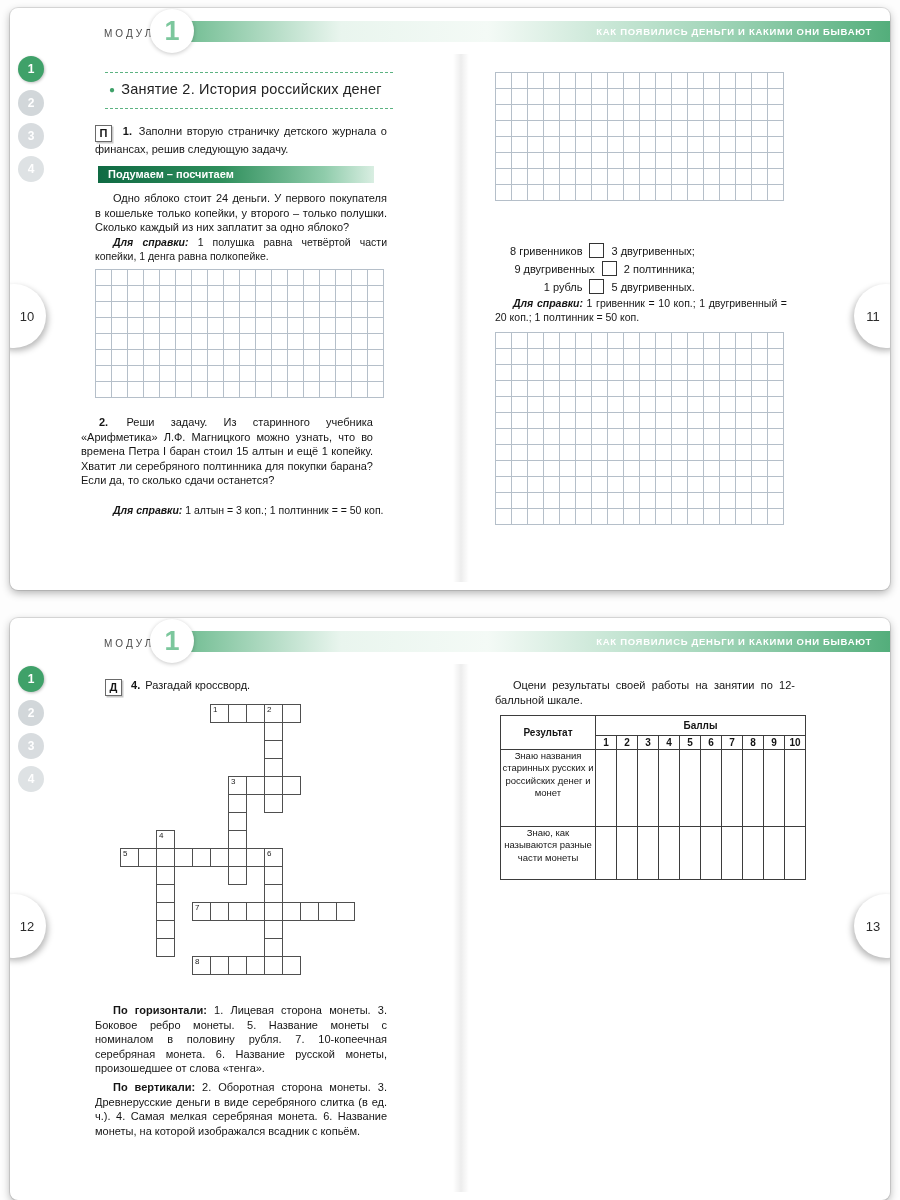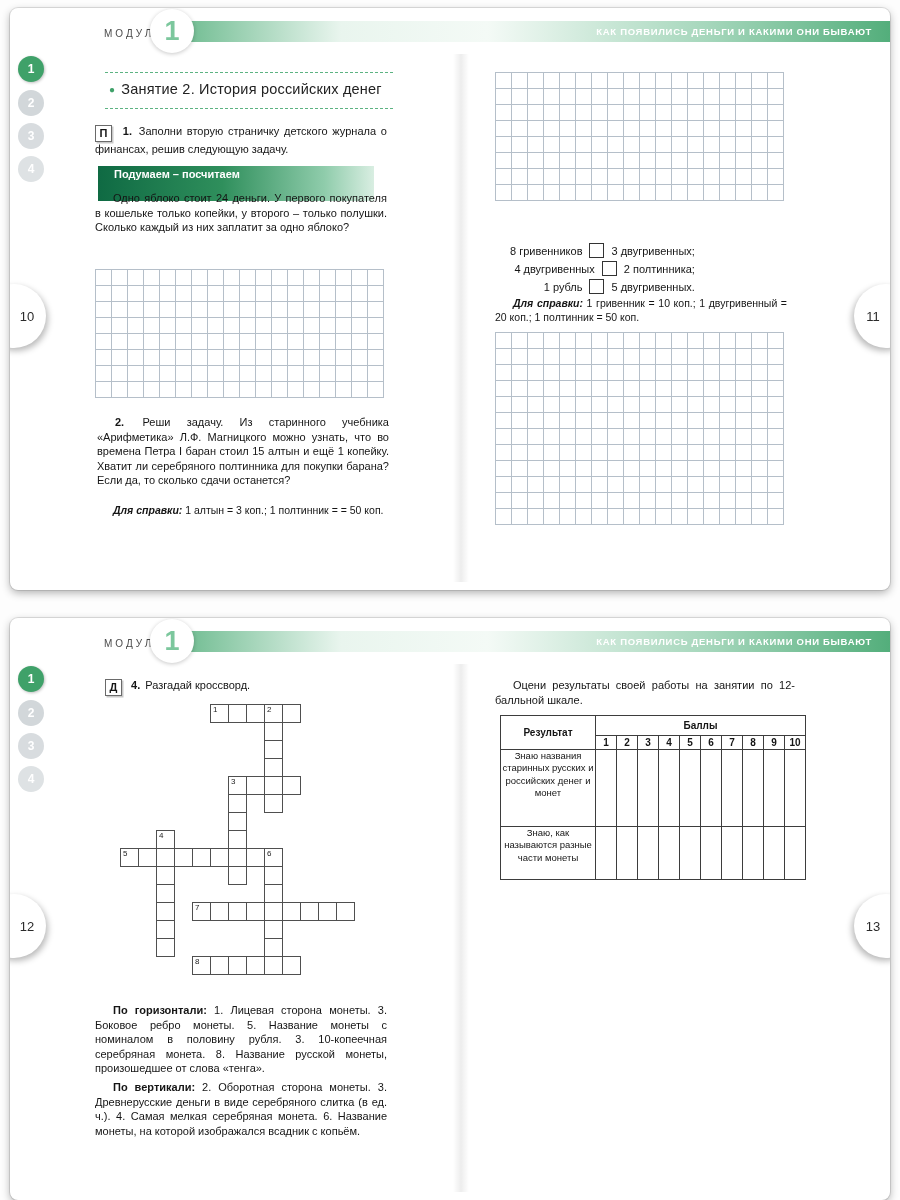--- a/index.html
+++ b/index.html
@@ -34,22 +34,22 @@
   .pn-right{right:-28px;top:276px;box-shadow:-2px 3px 6px rgba(0,0,0,0.28);padding-right:26px;box-sizing:border-box;}
   
   .body-text{font-size:11px;line-height:1.32;color:#151515;text-align:justify;margin:0;}
   .indent{text-indent:18px;}
   .ref{font-size:10.5px;text-indent:18px;}
   .ref-label{font-weight:bold;}
   .tnum{padding-right:2px;}
   .dash{border-top:1px dashed #5cb382;height:0;}
   .lesson-title{font-size:14.5px;color:#222;letter-spacing:0.2px;white-space:nowrap;}
   .bullet{color:#3fa169;font-size:10px;vertical-align:1px;padding:0 6px 0 14px;}
-  .think-banner{height:35px;background:linear-gradient(90deg,#0f6a43,#2f8f5c 45%,#8fccab 82%,#d9eee2);
-    color:#fff;font-size:11px;font-weight:bold;padding:2px 0 0 16px;box-sizing:border-box;}
+  .think-banner{height:17px;background:linear-gradient(90deg,#0f6a43,#2f8f5c 45%,#8fccab 82%,#d9eee2);
+    color:#fff;font-size:11px;font-weight:bold;padding:2px 0 0 10px;box-sizing:border-box;}
   .task-icon{display:inline-block;width:15px;height:15px;border:1px solid #6a6a6a;
     box-shadow:1.5px 1.5px 0 #c9c9c9;text-align:center;font-size:11px;font-weight:bold;
     line-height:15px;margin-right:6px;vertical-align:-2px;background:#fff;}
   
   .grid{position:absolute;border-right:1px solid #b5bfc9;border-bottom:1px solid #b5bfc9;
     background-image:linear-gradient(to right,#b5bfc9 1px,transparent 1px),
                      linear-gradient(to bottom,#b5bfc9 1px,transparent 1px);}
   
   .cmp-row{height:18px;font-size:11px;color:#151515;text-align:right;}
   .cbox{display:inline-block;width:13px;height:13px;border:1px solid #333;vertical-align:-3px;
@@ -102,42 +102,46 @@
     <p class="body-text abs" style="left:85px;top:116px;width:292px;">
       <span class="task-icon">П</span>
       <b class="tnum">1.</b>
       <span>Заполни вторую страничку детского журнала о финансах, решив следующую задачу.</span>
     </p>
 
     <div class="think-banner abs" style="left:88px;top:158px;width:276px;">Подумаем – посчитаем</div>
 
     <p class="body-text indent abs" style="left:85px;top:183px;width:292px;">Одно яблоко стоит 24 деньги. У первого покупателя в кошельке только копейки, у второго – только полушки. Сколько каждый из них заплатит за одно яблоко?</p>
 
+    <p class="body-text ref abs" style="left:85px;top:228px;width:292px;">
+      <i class="ref-label">Для справки:</i>
+      <span>1 полушка равна четвёртой части копейки, 1 денга равна полкопейке.</span>
+    </p>
 
     <div class="grid abs" style="left: 85px; top: 261px; width: 288px; height: 128px; background-size: 16px 16px;"></div>
 
-    <p class="body-text indent abs" style="left:87px;top:407px;width:292px;">
+    <p class="body-text indent abs" style="left:71px;top:407px;width:292px;">
       <b class="tnum">2.</b>
       <span>Реши задачу. Из старинного учебника «Арифметика» Л.Ф. Магницкого можно узнать, что во времена Петра I баран стоил 15 алтын и ещё 1 копейку. Хватит ли серебряного полтинника для покупки барана? Если да, то сколько сдачи останется?</span>
     </p>
 
     <p class="body-text ref abs" style="left:85px;top:496px;width:292px;">
       <i class="ref-label">Для справки:</i>
       <span>1 алтын = 3 коп.; 1 полтинник = = 50 коп.</span>
     </p>
 
     <div class="grid abs" style="left: 485px; top: 64px; width: 288px; height: 128px; background-size: 16px 16px;"></div>
 
 
     <div class="abs" style="left:500px;top:235px;">
       <div class="cmp-row">
         <span>8 гривенников</span><span class="cbox"></span><span>3 двугривенных;</span>
       </div>
       <div class="cmp-row">
-        <span>4 двугривенных</span><span class="cbox"></span><span>2 полтинника;</span>
+        <span>9 двугривенных</span><span class="cbox"></span><span>2 полтинника;</span>
       </div>
       <div class="cmp-row">
         <span>1 рубль</span><span class="cbox"></span><span>5 двугривенных.</span>
       </div>
     </div>
 
     <p class="body-text ref abs" style="left:485px;top:289px;width:292px;">
       <i class="ref-label">Для справки:</i>
       <span>1 гривенник = 10 коп.; 1 двугривенный = 20 коп.; 1 полтинник = 50 коп.</span>
     </p>
@@ -234,21 +238,21 @@
         </div>
         <div class="cw-cell" style="left: 90px; top: 252px; width: 19px; height: 19px;"></div>
         <div class="cw-cell" style="left: 108px; top: 252px; width: 19px; height: 19px;"></div>
         <div class="cw-cell" style="left: 126px; top: 252px; width: 19px; height: 19px;"></div>
         <div class="cw-cell" style="left: 144px; top: 252px; width: 19px; height: 19px;"></div>
         <div class="cw-cell" style="left: 162px; top: 252px; width: 19px; height: 19px;"></div>
       </div>
 
     <p class="body-text indent abs" style="left:85px;top:385px;width:292px;">
       <b>По горизонтали:</b>
-      <span>1. Лицевая сторона монеты. 3. Боковое ребро монеты. 5. Название монеты с номиналом в половину рубля. 3. 10-копеечная серебряная монета. 8. Название русской монеты, произошедшее от слова «тенга».</span>
+      <span>1. Лицевая сторона монеты. 3. Боковое ребро монеты. 5. Название монеты с номиналом в половину рубля. 7. 10-копеечная серебряная монета. 6. Название русской монеты, произошедшее от слова «тенга».</span>
     </p>
 
     <p class="body-text indent abs" style="left:85px;top:462px;width:292px;">
       <b>По вертикали:</b>
       <span>2. Оборотная сторона монеты. 3. Древнерусские деньги в виде серебряного слитка (в ед. ч.). 4. Самая мелкая серебряная монета. 6. Название монеты, на которой изображался всадник с копьём.</span>
     </p>
 
     <p class="body-text indent abs" style="left:485px;top:60px;width:300px;">Оцени результаты своей работы на занятии по 12-балльной шкале.</p>
 
     <table class="score-table abs" style="left:490px;top:97px;">

